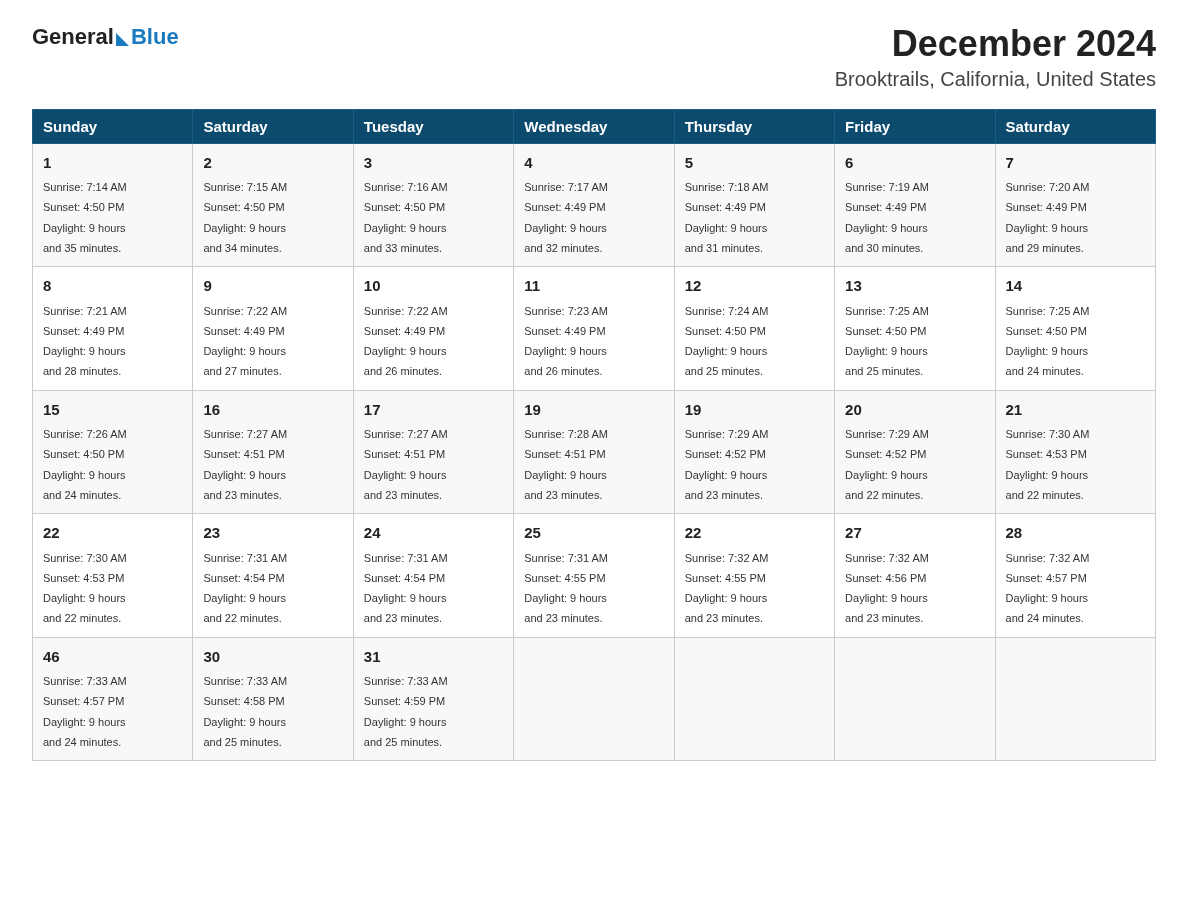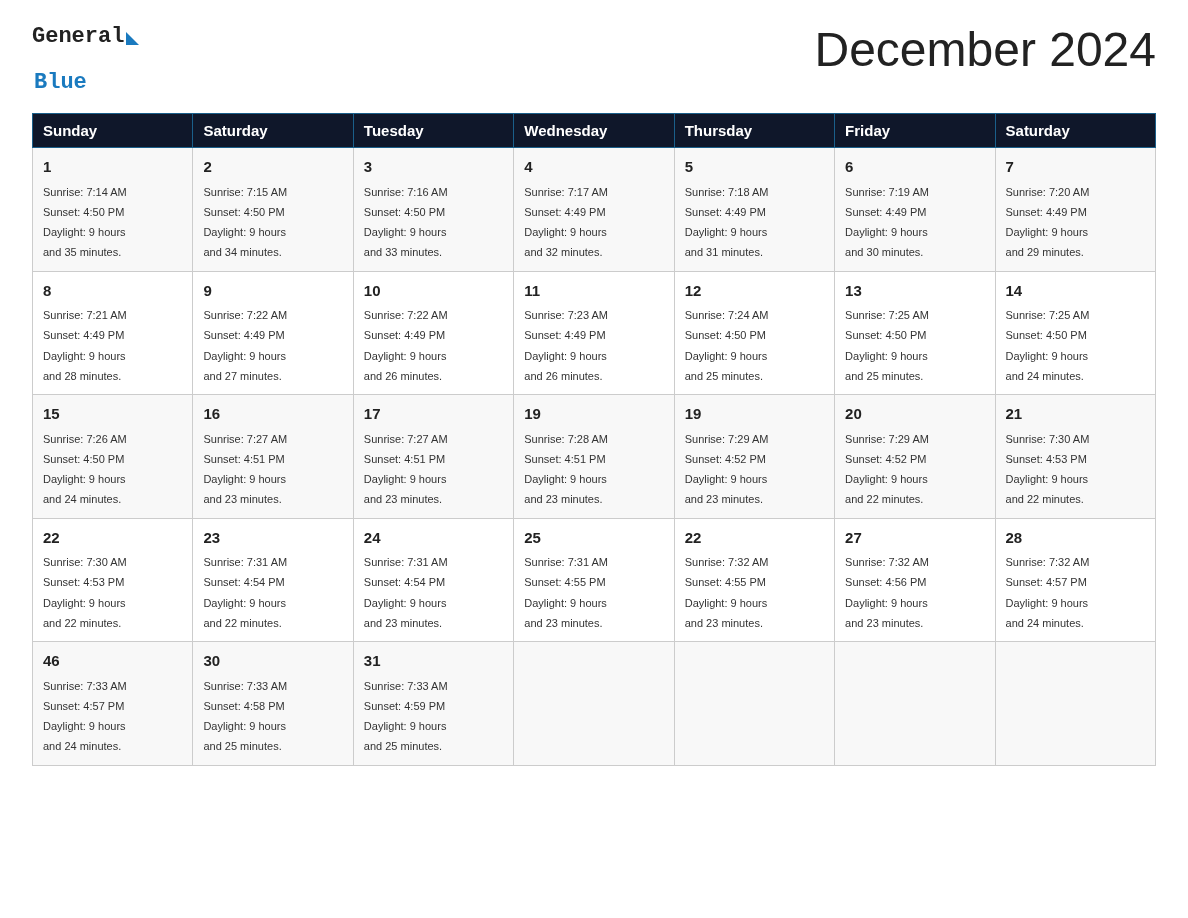--- a/index.html
+++ b/index.html
@@ -32,55 +32,53 @@
       height: 0;
       border-left: 13px solid #1a7abf;
       border-top: 13px solid transparent;
       border-bottom: 0px solid transparent;
       margin-left: 2px;
       margin-top: 4px;
       display: inline-block;
     }
     .logo-block {
       display: flex;
-      flex-direction: column;
-      font-family: Liberation Mono, monospace;
+      flex-direction: row;
     }
     .logo-line1 {
       display: flex;
       align-items: center;
     }
     .logo-line2 {
       color: #1a7abf;
       font-size: 22px;
       font-weight: bold;
       margin-left: 2px;
-      margin-top: 21px;
     }
     .title-block {
       text-align: right;
     }
     .title-month {
-      font-size: 48px;
-      font-weight: normal;
+      font-size: 36px;
+      font-weight: bold;
       color: #222;
       line-height: 1.1;
     }
     .title-location {
       font-size: 20px;
       color: #444;
       margin-top: 4px;
     }
     table {
       width: 100%;
       border-collapse: collapse;
       table-layout: fixed;
     }
     thead tr th {
-      background-color: #0f172a;
+      background-color: #0c4a6e;
       color: #fff;
       font-size: 15px;
       font-weight: bold;
       padding: 8px 10px;
       text-align: left;
       border: 1px solid #1a5f8a;
     }
     tbody tr td {
       vertical-align: top;
       padding: 8px 10px;
@@ -119,20 +117,21 @@
     <div class="logo-block">
       <div class="logo-line1">
         <span class="logo-text-general">General</span>
         <span class="logo-triangle"></span>
       </div>
       <div class="logo-line2">Blue</div>
     </div>
   </div>
   <div class="title-block">
     <div class="title-month">December 2024</div>
+    <div class="title-location">Brooktrails, California, United States</div>
   </div>
 </div>
 
 <table>
   <thead>
     <tr>
 
     <th>Sunday</th>
         <th>Saturday</th>
         <th>Tuesday</th>

